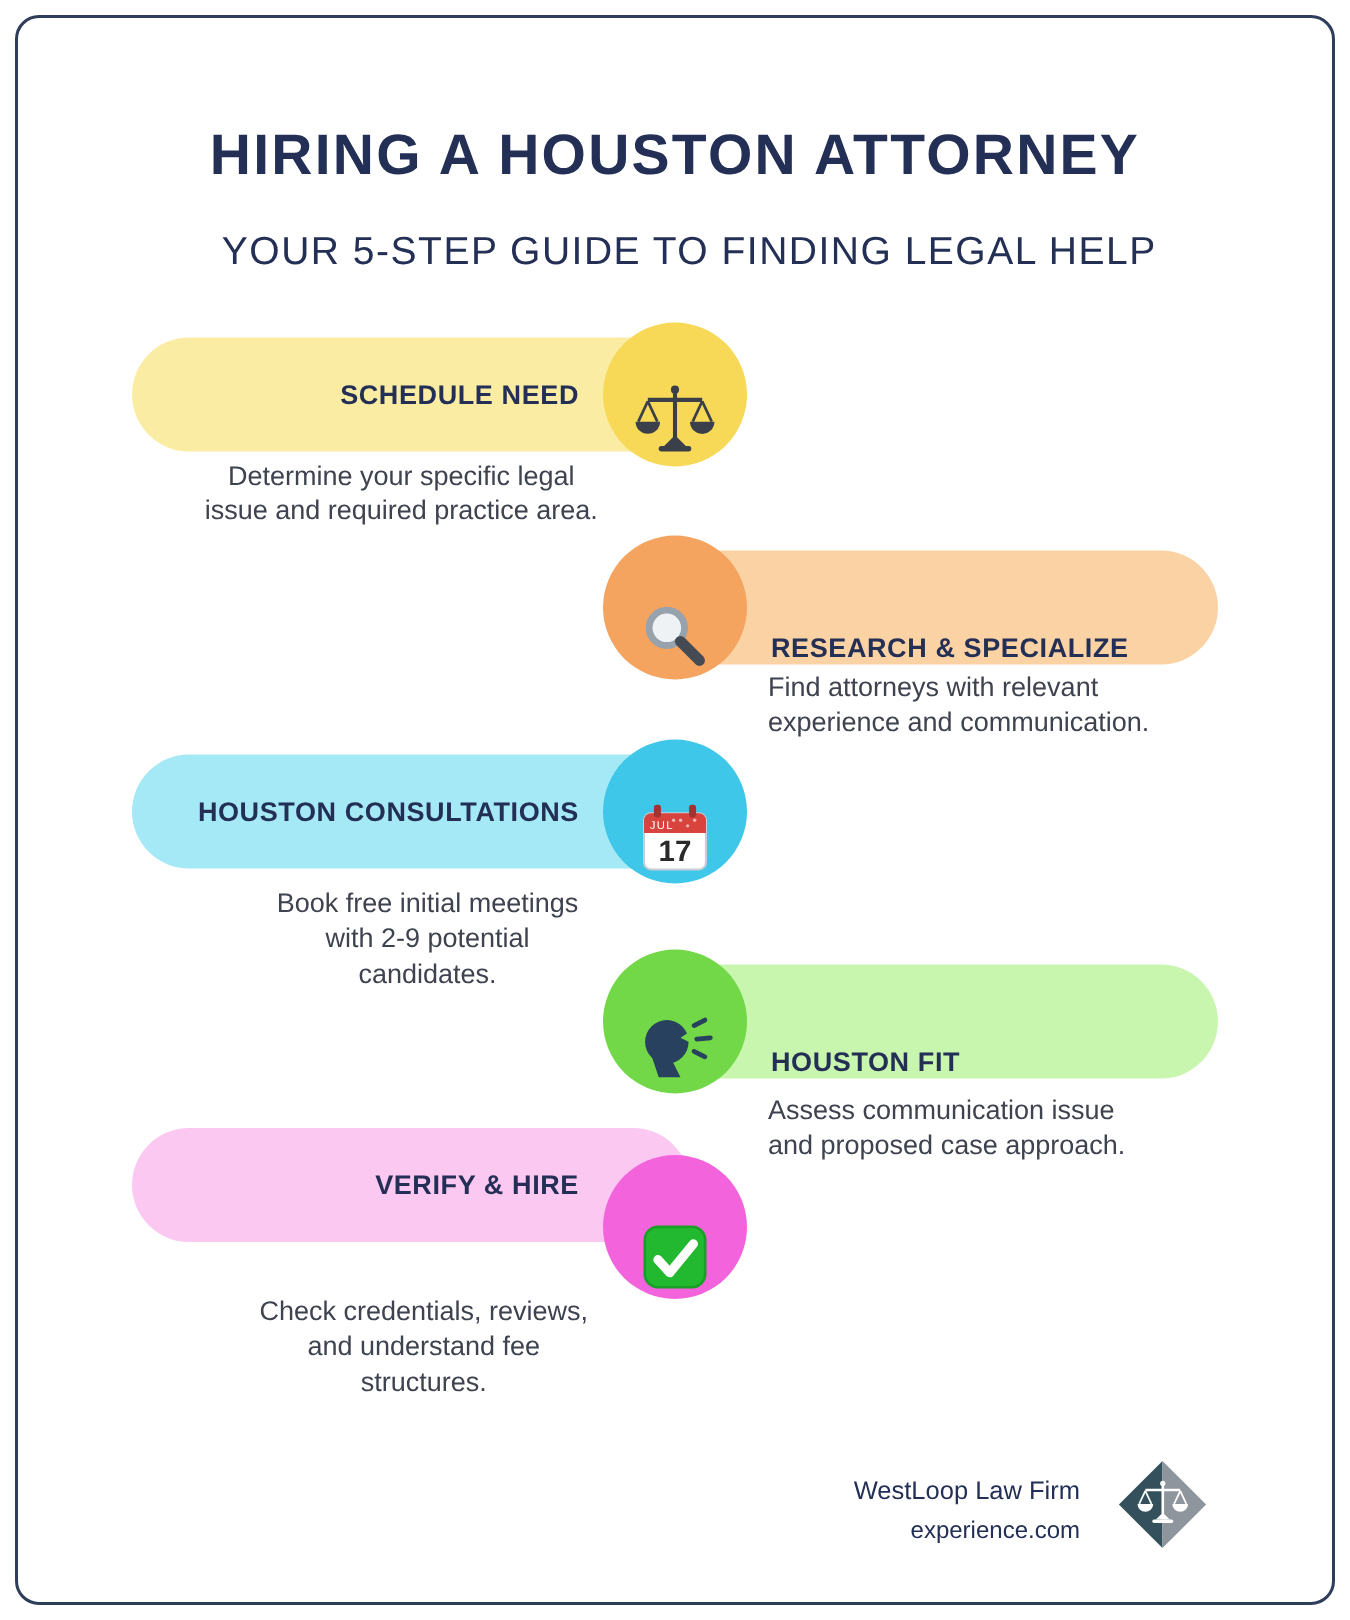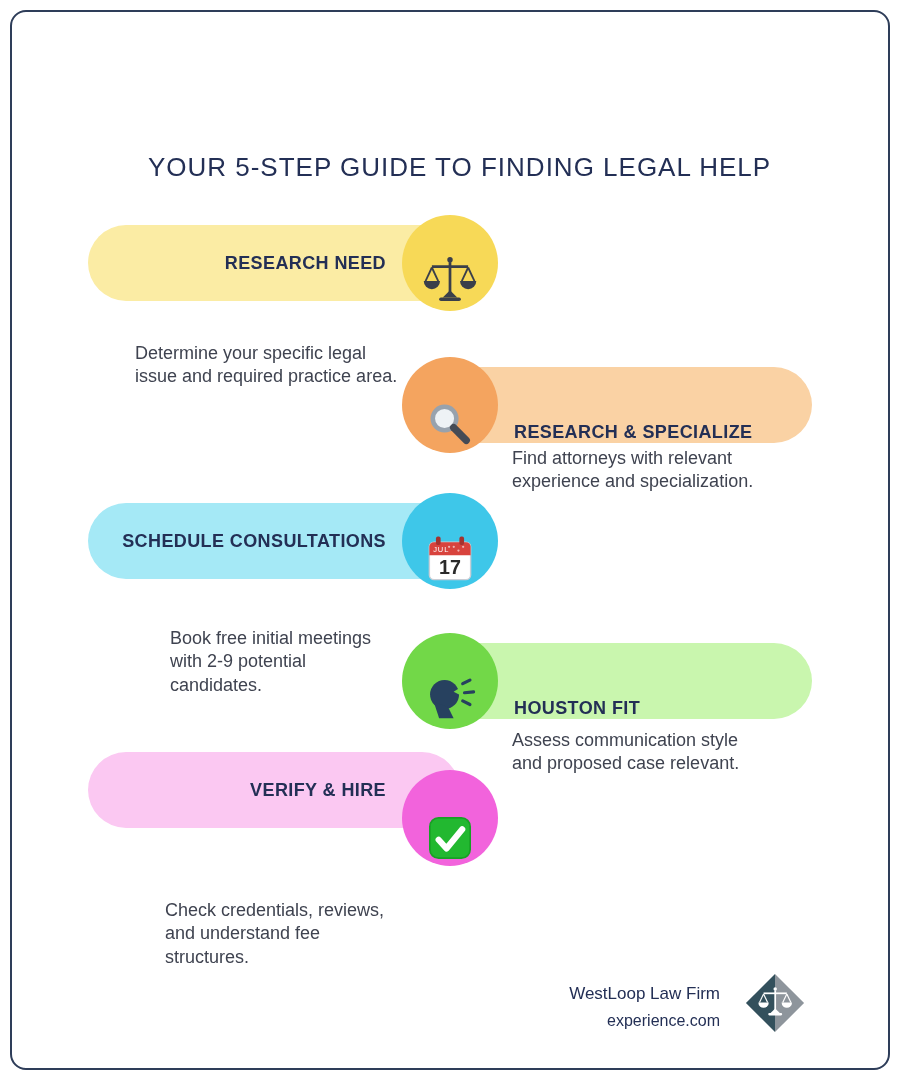--- a/index.html
+++ b/index.html
@@ -15,21 +15,21 @@
   .pill { position:absolute; height:76px; width:372px; border-radius:38px;
           background:var(--pill); display:flex; align-items:center; box-sizing:border-box; }
   .pill.left  { left:88px;  justify-content:flex-end;  padding-right:74px; }
   .pill.right { left:440px; justify-content:flex-start; padding-left:74px;align-items:flex-end; }
   .pill-label { font-size:18px; font-weight:700; letter-spacing:0.4px; color:var(--heading,#232f55); white-space:nowrap; }
 
   .circle { position:absolute; left:402px; width:96px; height:96px; border-radius:50%;
             background:var(--circle); display:flex; align-items:flex-end; justify-content:center; }
 
   .desc { position:absolute; margin:0; font-size:18px; line-height:1.3; color:var(--body,#3f4350); }
-  .desc.left-col  { right:500px; text-align:left;margin-top:36px; }
+  .desc.left-col  { right:500px; text-align:center; }
   .desc.right-col { left:512px;  text-align:left; }
 
   .footer-text { position:absolute; top:984px; right:180px; text-align:right; color:var(--heading,#232f55); }
   .firm-name { font-size:17px; font-weight:400; }
   .website   { font-size:16px; margin-top:8px; }
   .logo { position:absolute; left:744px; top:972px; }
 
   svg text { font-family:"Liberation Sans", sans-serif; }
   .hidden-defs { position:absolute; width:0; height:0; }
 </style>
@@ -51,50 +51,51 @@
       <path d="M24 49 L40 49 L32 41 Z" stroke="none"></path>
       <rect x="20" y="49" width="24" height="4" rx="2" stroke="none"></rect>
     </g>
   </defs>
 </svg>
 
 <div class="canvas" style="--heading: #232f55; --body: #3f4350; --border: #2e3d59; --bg: #ffffff;">
 
   <div class="frame"></div>
 
+  <h1 class="title">HIRING A HOUSTON ATTORNEY</h1>
   <h2 class="subtitle">YOUR 5-STEP GUIDE TO FINDING LEGAL HELP</h2>
 
   <div class="step" style="--pill: #fbeca4; --circle: #f7d957;">
     <div class="pill left" style="top:225px">
-      <span class="pill-label">RESEARCH NEED</span>
+      <span class="pill-label">SCHEDULE NEED</span>
     </div>
     <div class="circle" style="top:215px">
       <svg width="58" height="58" viewBox="0 0 64 64" style="color:#3a3f4a">
           <use href="#scales-glyph"></use>
         </svg>
     </div>
     <p class="desc left-col" style="top:306px;width:265px">Determine your specific legal issue and required practice area.</p>
   </div>
 
   <div class="step" style="--pill: #fad2a4; --circle: #f4a45f;">
     <div class="pill right" style="top:367px">
       <span class="pill-label">RESEARCH &amp; SPECIALIZE</span>
     </div>
     <div class="circle" style="top:357px">
       <svg width="58" height="58" viewBox="0 0 64 64">
         <circle cx="26" cy="26" r="13" fill="#eef2f5" stroke="#98a2ad" stroke-width="5"></circle>
         <line x1="36" y1="36" x2="50" y2="50" stroke="#454b55" stroke-width="8" stroke-linecap="round"></line>
       </svg>
     </div>
-    <p class="desc right-col" style="top:447px;width:270px">Find attorneys with relevant experience and specialization.</p>
+    <p class="desc right-col" style="top:447px;width:270px">Find attorneys with relevant experience and communication.</p>
   </div>
 
   <div class="step" style="--pill: #a5e9f6; --circle: #3ec7e9;">
     <div class="pill left" style="top:503px">
-      <span class="pill-label">SCHEDULE CONSULTATIONS</span>
+      <span class="pill-label">HOUSTON CONSULTATIONS</span>
     </div>
     <div class="circle" style="top:493px">
       <svg width="60" height="60" viewBox="0 0 64 64">
         <rect x="10" y="14" width="44" height="40" rx="5" fill="#ffffff" stroke="#c9ced6" stroke-width="1.5"></rect>
         <path d="M10 28 V19 a5 5 0 0 1 5 -5 h34 a5 5 0 0 1 5 5 v9 Z" fill="#d8433d"></path>
         <g fill="rgba(255,255,255,0.6)">
           <circle cx="36" cy="19" r="1.2"></circle>
             <circle cx="41" cy="23" r="1.2"></circle>
           <circle cx="46" cy="19" r="1.2"></circle>
             <circle cx="31" cy="19" r="1.2"></circle>
@@ -117,21 +118,21 @@
         <circle cx="26" cy="26" r="16" fill="#27415f"></circle>
         <path d="M14 34 L20 52 H36 L30 40 Z" fill="#27415f"></path>
         <polygon points="36,23 50,14 50,30" style="fill:var(--circle)"></polygon>
         <g stroke="#27415f" stroke-width="3.5" stroke-linecap="round">
           <line x1="46" y1="14" x2="54" y2="10"></line>
           <line x1="48" y1="24" x2="58" y2="23"></line>
           <line x1="46" y1="33" x2="54" y2="37"></line>
         </g>
       </svg>
     </div>
-    <p class="desc right-col" style="top:729px;width:240px">Assess communication style and proposed case relevant.</p>
+    <p class="desc right-col" style="top:729px;width:240px">Assess communication issue and proposed case approach.</p>
   </div>
 
   <div class="step" style="--pill: #fbc8f2; --circle: #f263dc;">
     <div class="pill left" style="top:752px">
       <span class="pill-label">VERIFY &amp; HIRE</span>
     </div>
     <div class="circle" style="top:770px">
       <svg width="56" height="56" viewBox="0 0 64 64">
         <rect x="9" y="9" width="46" height="46" rx="10" fill="#22b830" stroke="#18a025" stroke-width="2"></rect>
         <path d="M19 34 L28 44 L46 22" fill="none" stroke="#ffffff" stroke-width="7" stroke-linecap="round" stroke-linejoin="round"></path>

